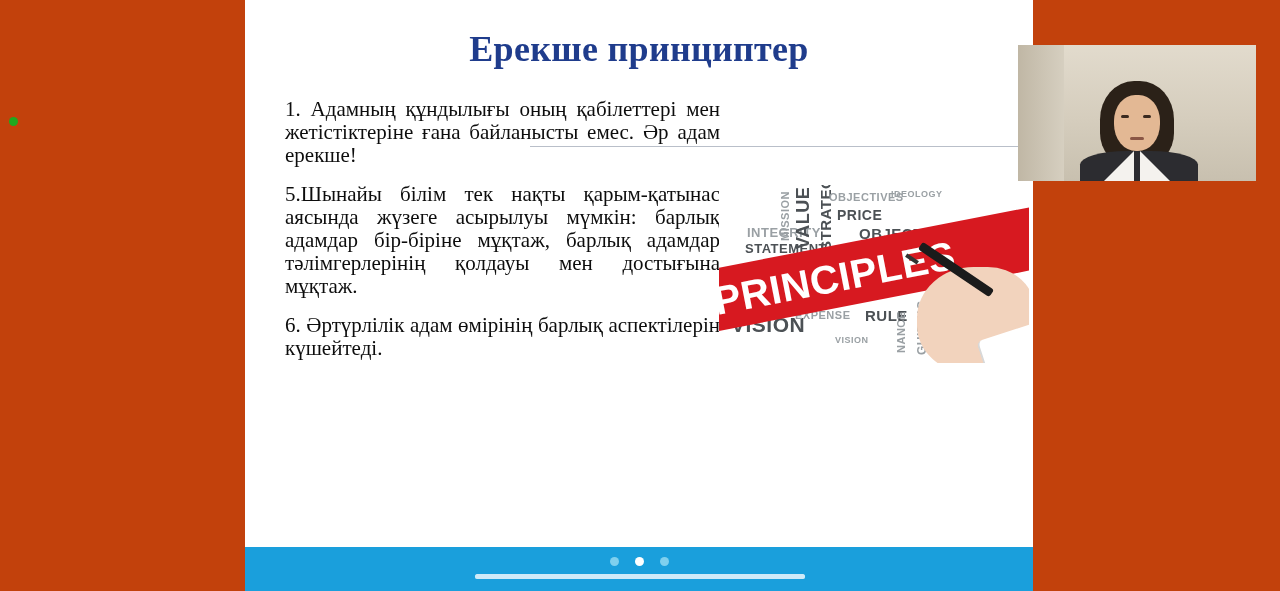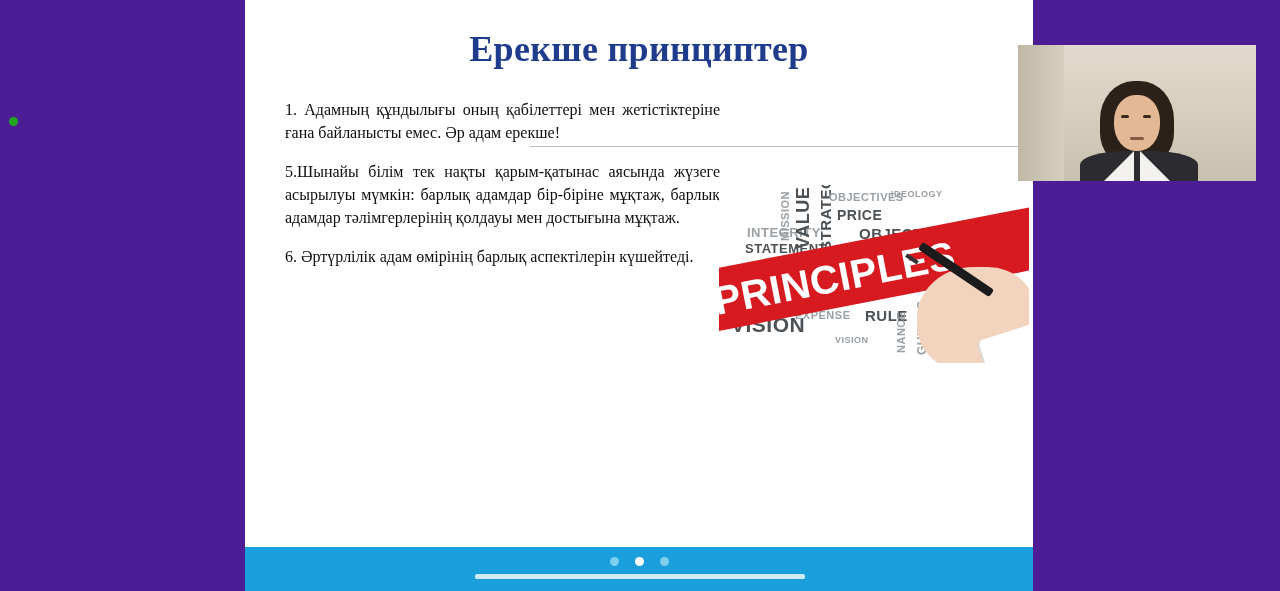--- a/index.html
+++ b/index.html
@@ -14,21 +14,21 @@
     font-family: "Liberation Serif", serif;
     position: relative;
   }
 
   
   #stage {
     position: absolute;
     left: 0; top: 0;
     width: 1280px;
     height: 591px;
-    background: #4c1d95;
+    background: #c2410c;
     text-decoration: underline;
   }
 
   
   #green-dot {
     position: absolute;
     left: 9px;
     top: 117px;
     width: 9px;
     height: 9px;
@@ -62,21 +62,21 @@
 
   #body-col {
     position: absolute;
     left: 40px;
     top: 98px;
     width: 435px;
   }
 
   .para {
     font-family: "Liberation Serif", serif;
-    font-size: 16px;
+    font-size: 21px;
     line-height: 23px;
     color: #0d0d0d;
     text-align: justify;
     margin: 0 0 16px 0;
     hyphens: none;
   }
   .para:last-child { margin-bottom: 4px; }
 
   
   #rule {

